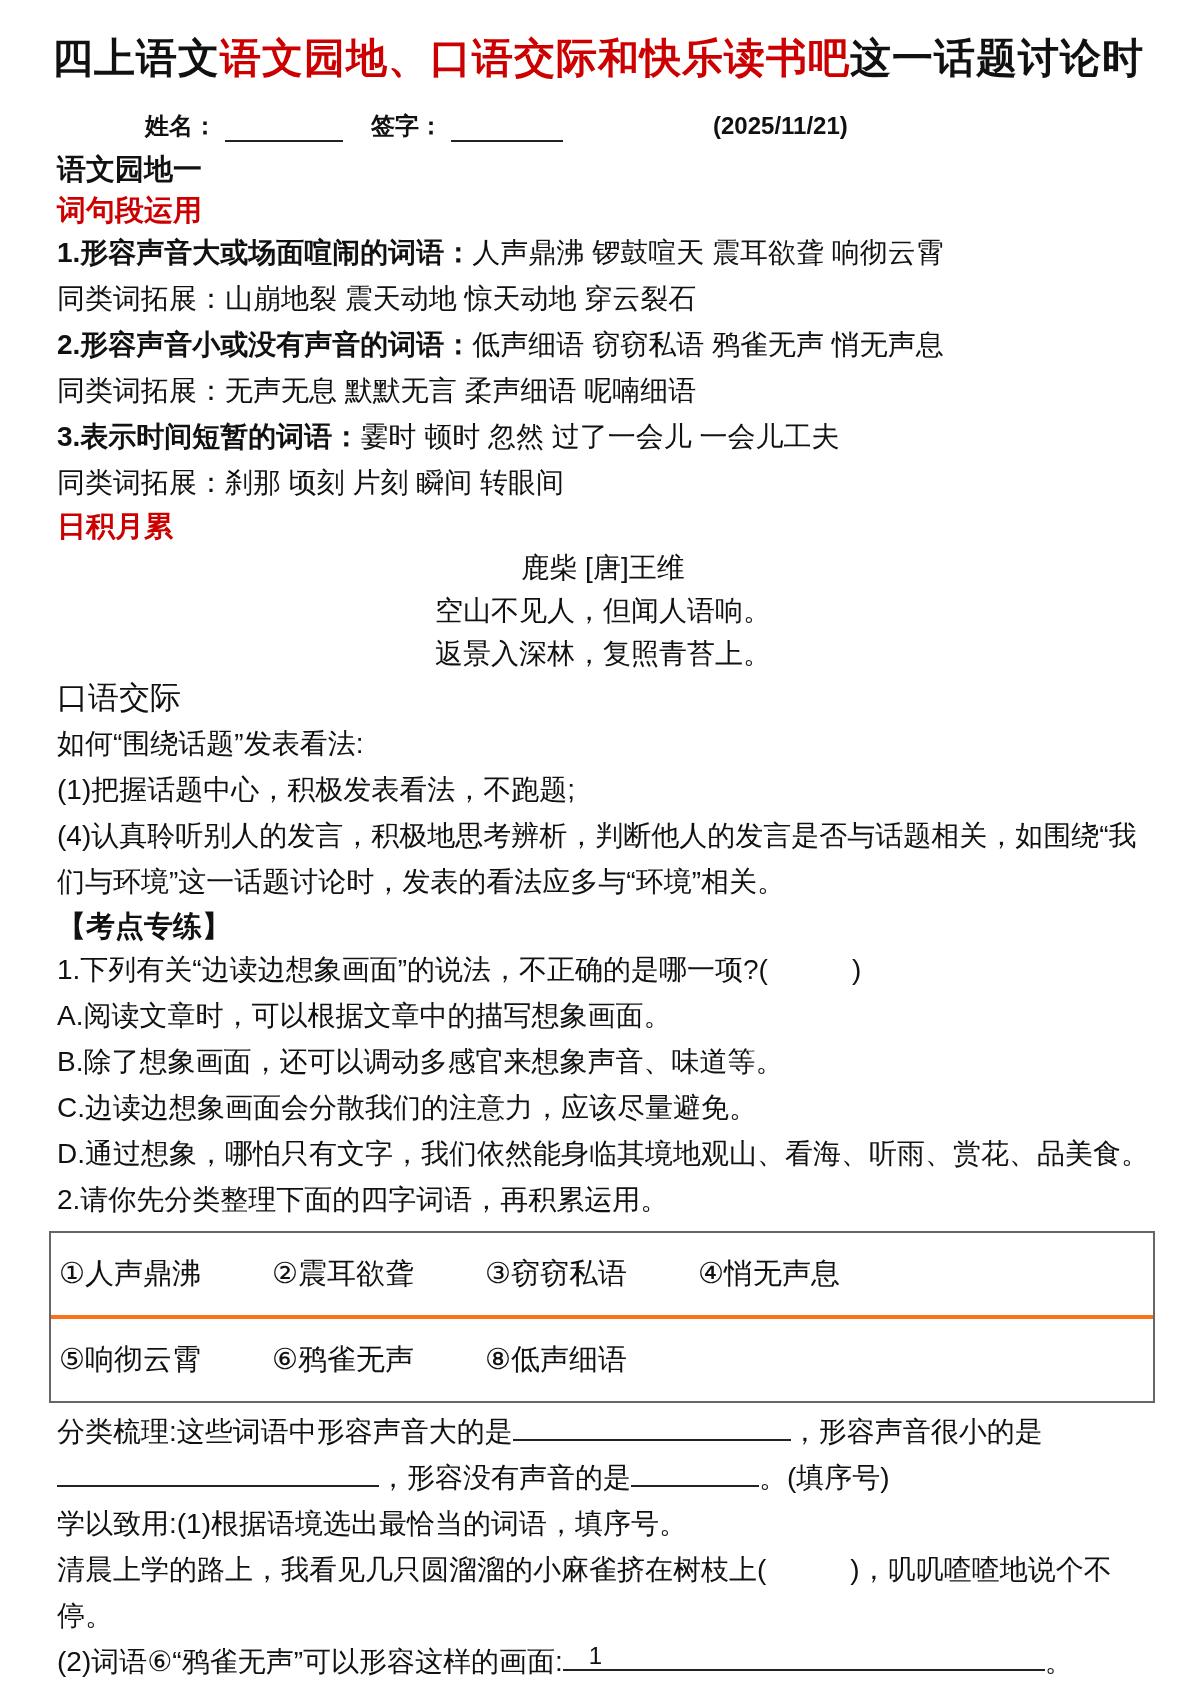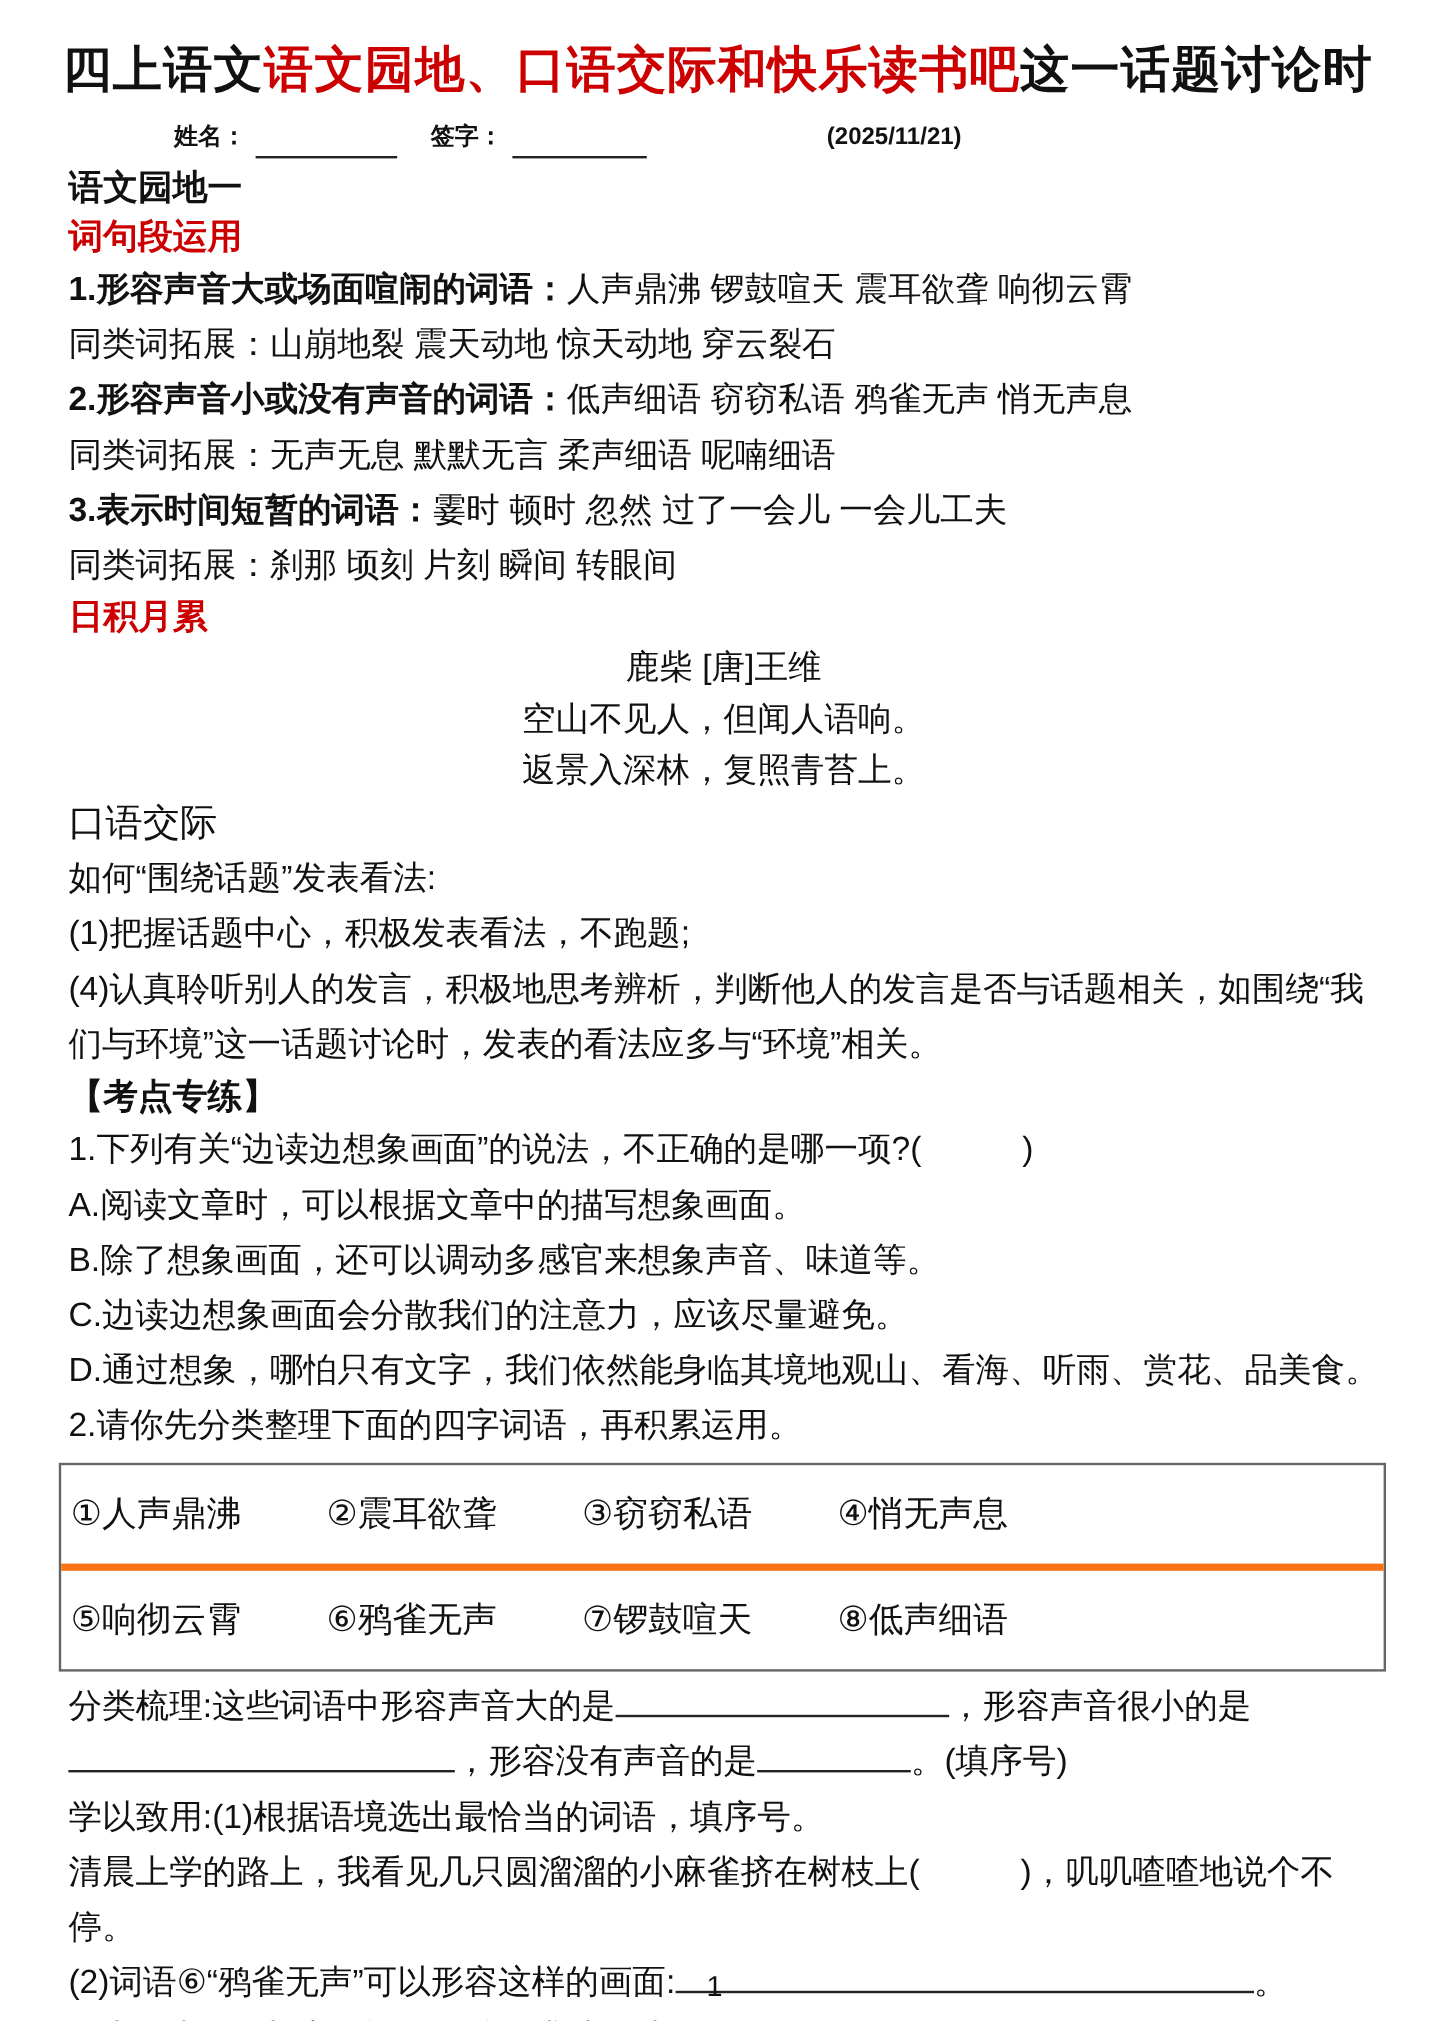--- a/index.html
+++ b/index.html
@@ -7,22 +7,22 @@
     width:1191px;height:1684px;overflow:hidden;
     font-family:"Liberation Sans","DejaVu Sans",sans-serif;
     color:#111;position:relative;
   }
   .page{box-sizing:border-box;width:1191px;height:1684px;padding:34px 42px 0 57px;}
 
   
   .title{ text-align:center;font-size:41px;font-weight:bold;letter-spacing:1px;
           line-height:48px;white-space:nowrap;margin-left:-10px;}
   .title .red{color:#cc0000;}
-  .name-row{display:flex;align-items:flex-end;font-size:20px;font-weight:bold;
-            margin:14px 0 4px 88px;line-height:36px;}
+  .name-row{display:flex;align-items:center;font-size:24px;font-weight:bold;
+            margin:26px 0 4px 88px;line-height:36px;}
   .name-row .ul{display:inline-block;border-bottom:2px solid #222;height:30px;}
   .ul-name{width:118px;margin:0 28px 0 8px;}
   .ul-sign{width:112px;margin:0 0 0 8px;}
   .date{margin-left:150px;font-weight:bold;}
 
   .center-head{text-align:left;font-weight:bold;font-size:29px;line-height:42px;}
   .center-head.light{font-weight:normal;font-size:31px;line-height:46px;}
   .red-head{color:#cc0000;font-weight:bold;font-size:29px;line-height:40px;}
 
   .body-line{font-size:28px;line-height:46px;}
@@ -30,21 +30,21 @@
   .poem{text-align:center;font-size:28px;line-height:43px;}
 
   
   .blank{display:inline-block;border-bottom:2px solid #222;height:26px;vertical-align:baseline;}
   .b280{width:278px;} .b320{width:322px;} .b128{width:128px;} .b485{width:482px;}
 
   
   .word-table{border:2px solid #666;margin:8px 0 6px -8px;width:1102px;}
   .word-table .trow{display:flex;align-items:center;height:82px;padding-left:8px;
                     font-size:29px;}
-  .word-table .trow:first-child{border-bottom:6px solid #f97316;}
+  .word-table .trow:first-child{border-bottom:4px solid #f97316;}
   .word-table .cell{width:213px;}
 
   .page-num{position:absolute;left:0;right:0;bottom:14px;text-align:center;
             font-size:24px;color:#111;}
 </style>
 </head>
 <body>
 
 <div class="page">
 
@@ -104,21 +104,20 @@
   <div class="word-table">
     <div class="trow">
       <span class="cell">①人声鼎沸</span>
       <span class="cell">②震耳欲聋</span>
       <span class="cell">③窃窃私语</span>
       <span class="cell">④悄无声息</span>
     </div>
     <div class="trow">
       <span class="cell">⑤响彻云霄</span>
       <span class="cell">⑥鸦雀无声</span>
-      <span class="cell">⑦锣鼓喧天</span>
       <span class="cell">⑧低声细语</span>
     </div>
   </div>
 
   <div class="body-line">
     <span>分类梳理:这些词语中形容声音大的是</span><span class="blank b280"></span><span>，形容声音很小的</span><span>是</span><span class="blank b320"></span><span>，形容没有声音的是</span><span class="blank b128"></span><span>。(填序号)</span>
   </div>
 
   <div class="body-line">学以致用:(1)根据语境选出最恰当的词语，填序号。</div>
   <div class="body-line">清晨上学的路上，我看见几只圆溜溜的小麻雀挤在树枝上(　　　)，叽叽喳喳地说个不停。</div>

